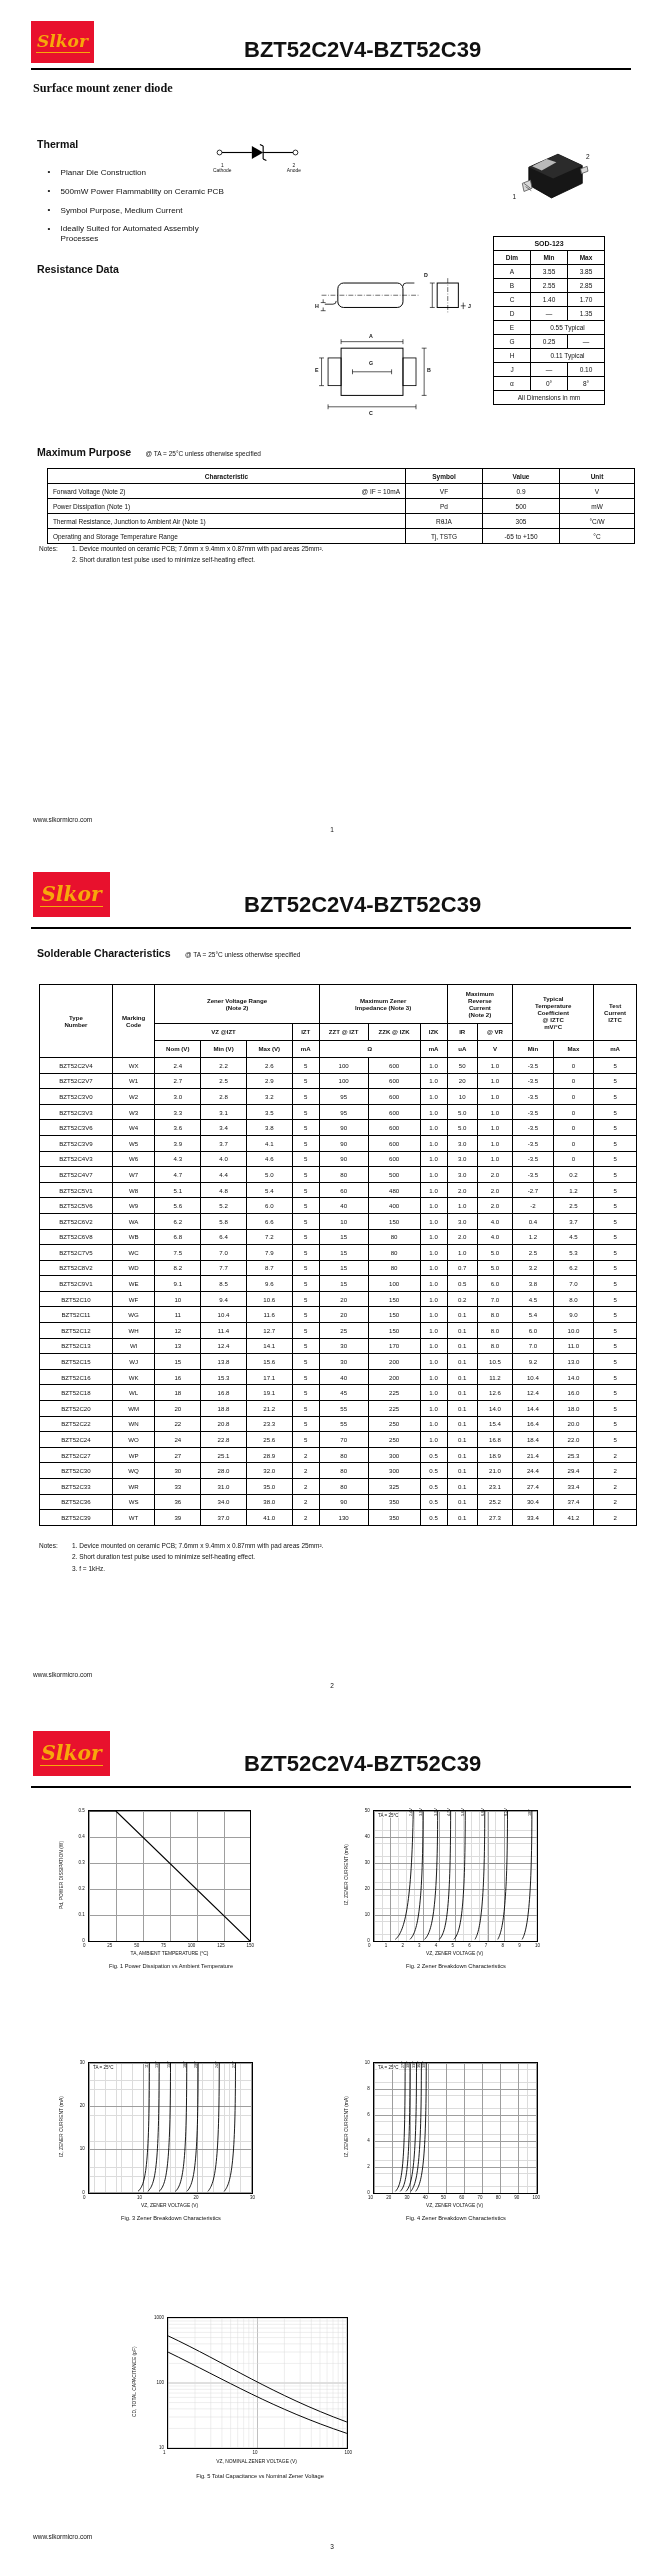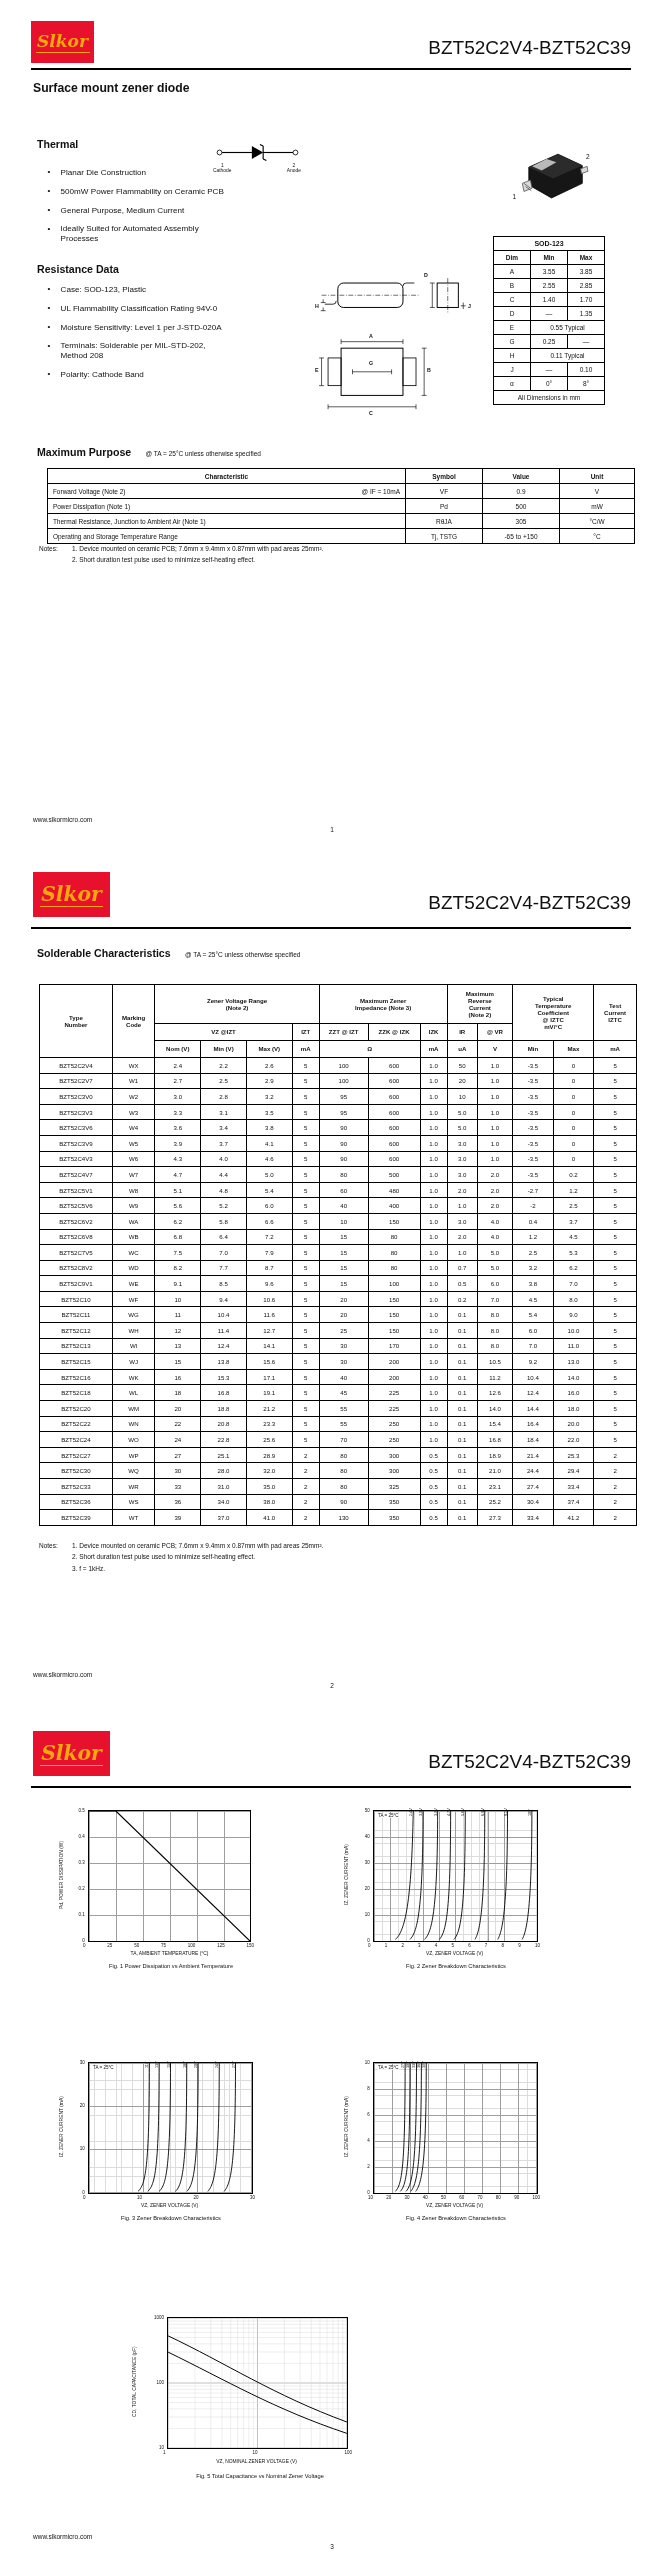--- a/index.html
+++ b/index.html
@@ -6,21 +6,21 @@
   .sheet{position:relative;width:664px;height:2576px;background:#ffffff;margin:0 auto;
          font-family:"Liberation Sans", sans-serif;color:#111;overflow:hidden;}
   
   .logo{position:absolute;background:#e8112d;display:flex;align-items:center;justify-content:center;}
   .logo span{color:#f7a80b;font-family:"DejaVu Serif", serif;font-style:italic;font-weight:bold;
              border-bottom:1.6px solid #f7a80b;padding:0 1.6px 0.8px 1.6px;}
   .logo-sm{left:31px;width:63px;height:42px;}
   .logo-sm span{font-size:17px;}
   .logo-lg{left:33px;width:77px;height:45px;}
   .logo-lg span{font-size:20.3px;}
-  .doc-title{position:absolute;left:244px;width:387px;text-align:right;font-weight:normal;font-size:19px;letter-spacing:0px;}
+  .doc-title{position:absolute;left:244px;width:387px;text-align:left;font-weight:bold;font-size:22px;letter-spacing:0px;}
   .rule{position:absolute;left:31px;width:600px;height:2.4px;background:#000;}
   .subtitle{position:absolute;left:33px;font-size:12.2px;font-weight:bold;}
   .sec-title{position:absolute;font-size:10.6px;font-weight:bold;}
   .cond{font-size:6.5px;font-weight:normal;}
   .pre{white-space:pre-line;}
   
   .blist{position:absolute;font-size:8.1px;line-height:9.8px;}
   .blist .li-item{position:relative;padding-left:14.6px;margin-bottom:9px;white-space:pre-line;}
   .blist .li-item::before{content:"•";position:absolute;left:1.6px;top:-0.8px;}
   
@@ -76,27 +76,27 @@
 </head>
 <body>
 
 <div class="sheet">
 
   <div class="logo logo-sm" style="top:21px;">
     <span>Slkor</span>
   </div>
   <div class="doc-title" style="top:37px;">BZT52C2V4-BZT52C39</div>
   <div class="rule" style="top:68px;"></div>
-  <div class="subtitle" style="top:81px;">Surface mount zener diode</div>
+  <div class="subtitle" style="top:81px;font-family:Liberation Serif, serif;">Surface mount zener diode</div>
 
   <div class="sec-title" style="left:37px;top:138px;">Thermal</div>
   <div class="blist" style="left:46px;top:168px;width:244px;">
       <div class="li-item">Planar Die Construction</div>
       <div class="li-item">500mW Power Flammability on Ceramic PCB</div>
-      <div class="li-item">General Purpose, Medium Current</div>
+      <div class="li-item">Symbol Purpose, Medium Current</div>
       <div class="li-item">Ideally Suited for Automated Assembly
 Processes</div>
     </div>
 
   <div class="absbox" style="left:213px;top:142px;width:89px;height:39px;">
     <svg width="89" height="21" viewBox="0 0 110 26">
       <circle cx="8" cy="13" r="3" fill="none" stroke="#000" stroke-width="1"></circle>
       <circle cx="102" cy="13" r="3" fill="none" stroke="#000" stroke-width="1"></circle>
       <line x1="11" y1="13" x2="48" y2="13" stroke="#000" stroke-width="1.4"></line>
       <line x1="62" y1="13" x2="99" y2="13" stroke="#000" stroke-width="1.4"></line>
@@ -116,28 +116,20 @@
       <polygon points="26,25 44,16 56,20 38,30" fill="#b9b9b9"></polygon>
       <polygon points="14,46 24,42 26,52 16,56" fill="#d9d9d9" stroke="#555"></polygon>
       <polygon points="86,28 94,25 95,31 87,34" fill="#d9d9d9" stroke="#555"></polygon>
       <path d="M16,46 l8,6 M18,50 l7,5" stroke="#555" stroke-width="1" fill="none"></path>
     </svg>
     <span class="pinlab" style="left:75px;top:6.5px;">2</span>
     <span class="pinlab" style="left:1.6px;top:47px;">1</span>
   </div>
 
   <div class="sec-title" style="left:37px;top:263px;">Resistance Data</div>
-  <div class="blist" style="left:46px;top:285px;width:260px;">
-      <div class="li-item">Case: SOD-123, Plastic</div>
-      <div class="li-item">UL Flammability Classification Rating 94V-0</div>
-      <div class="li-item">Moisture Sensitivity: Level 1 per J-STD-020A</div>
-      <div class="li-item">Terminals: Solderable per MIL-STD-202,
-Method 208</div>
-      <div class="li-item">Polarity: Cathode Band</div>
-    </div>
 
   <div class="absbox" style="left:315px;top:270px;width:167px;height:171px;">
     <svg width="167" height="171" viewBox="0 0 205 210">
 
       <rect x="28" y="16" width="80" height="30" rx="7" fill="none" stroke="#000" stroke-width="1.2"></rect>
       <path d="M12,42 h10 q4,0 4,-4 M108,20 q0,-4 4,-4 h10" fill="none" stroke="#000"></path>
       <line x1="8" y1="31" x2="128" y2="31" stroke="#000" stroke-dasharray="6 2 1 2" stroke-width="0.7"></line>
       <path d="M10,40 v-4 m0,10 v4 M7,40 h6 M7,50 h6" stroke="#000" stroke-width="0.8" fill="none"></path>
 
       <rect x="150" y="16" width="26" height="30" fill="none" stroke="#000" stroke-width="1.2"></rect>

